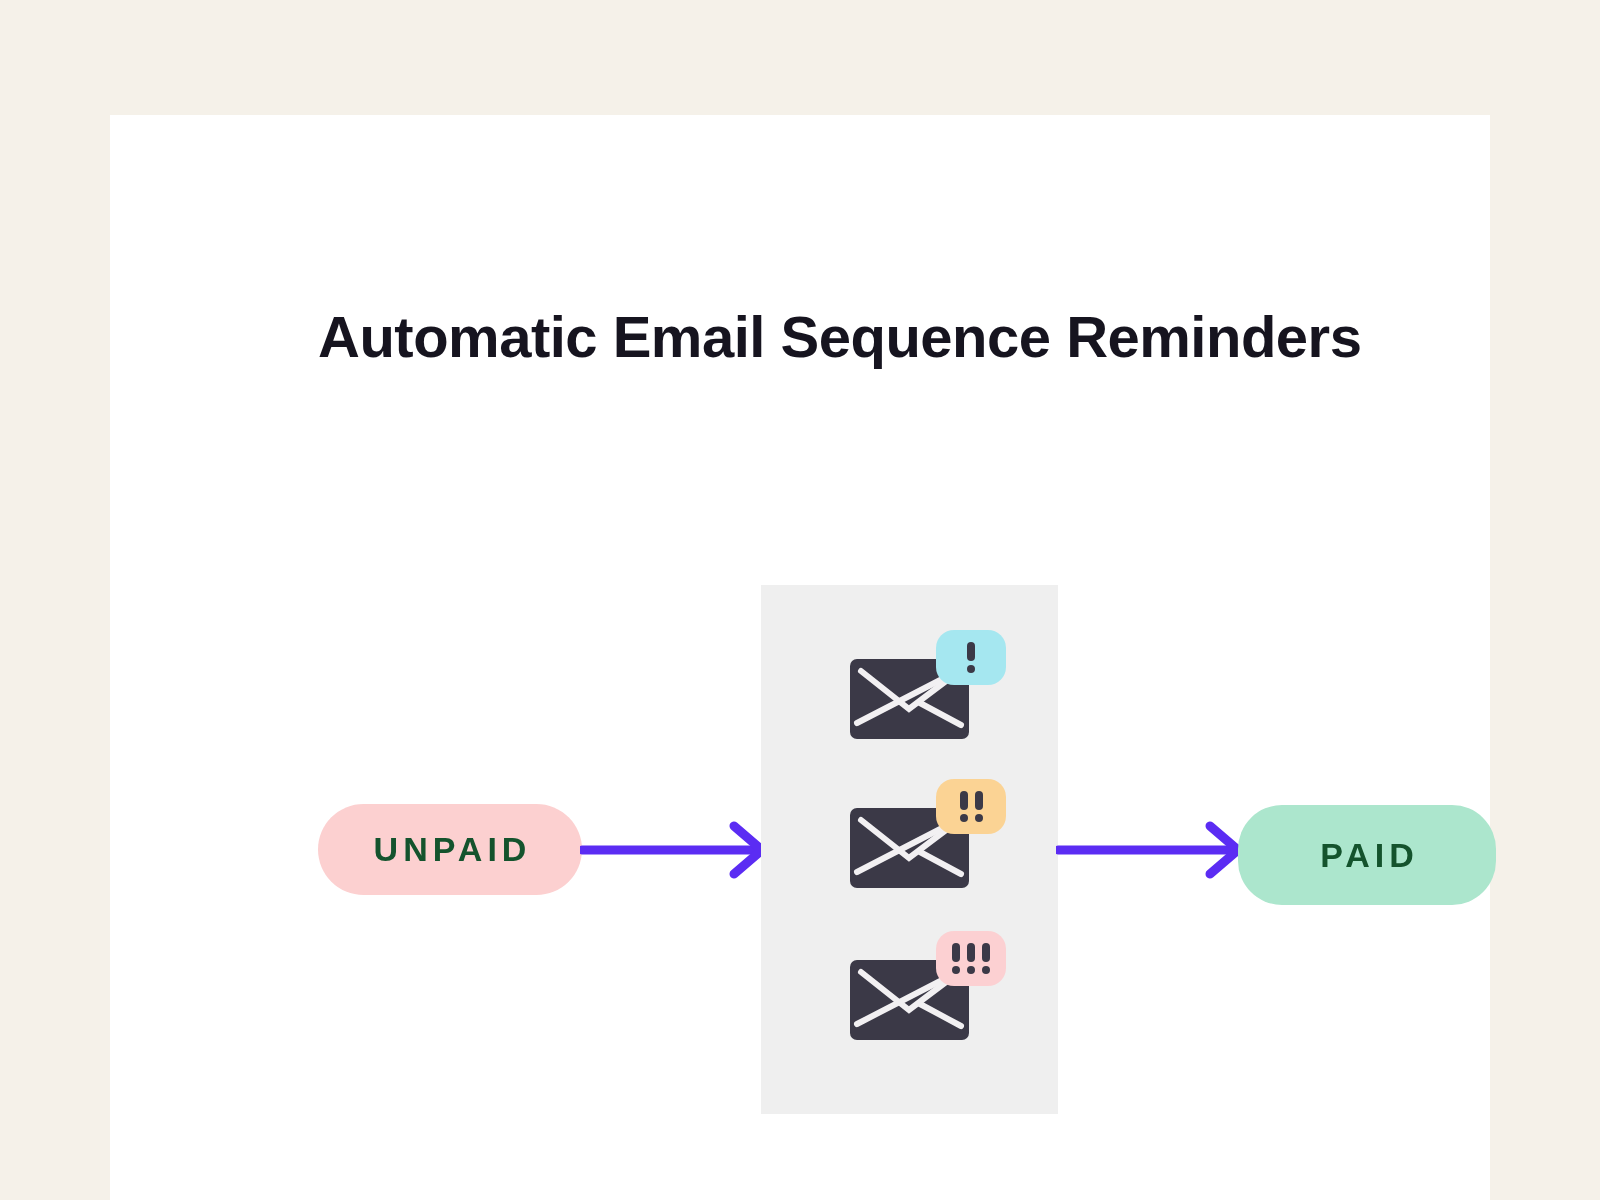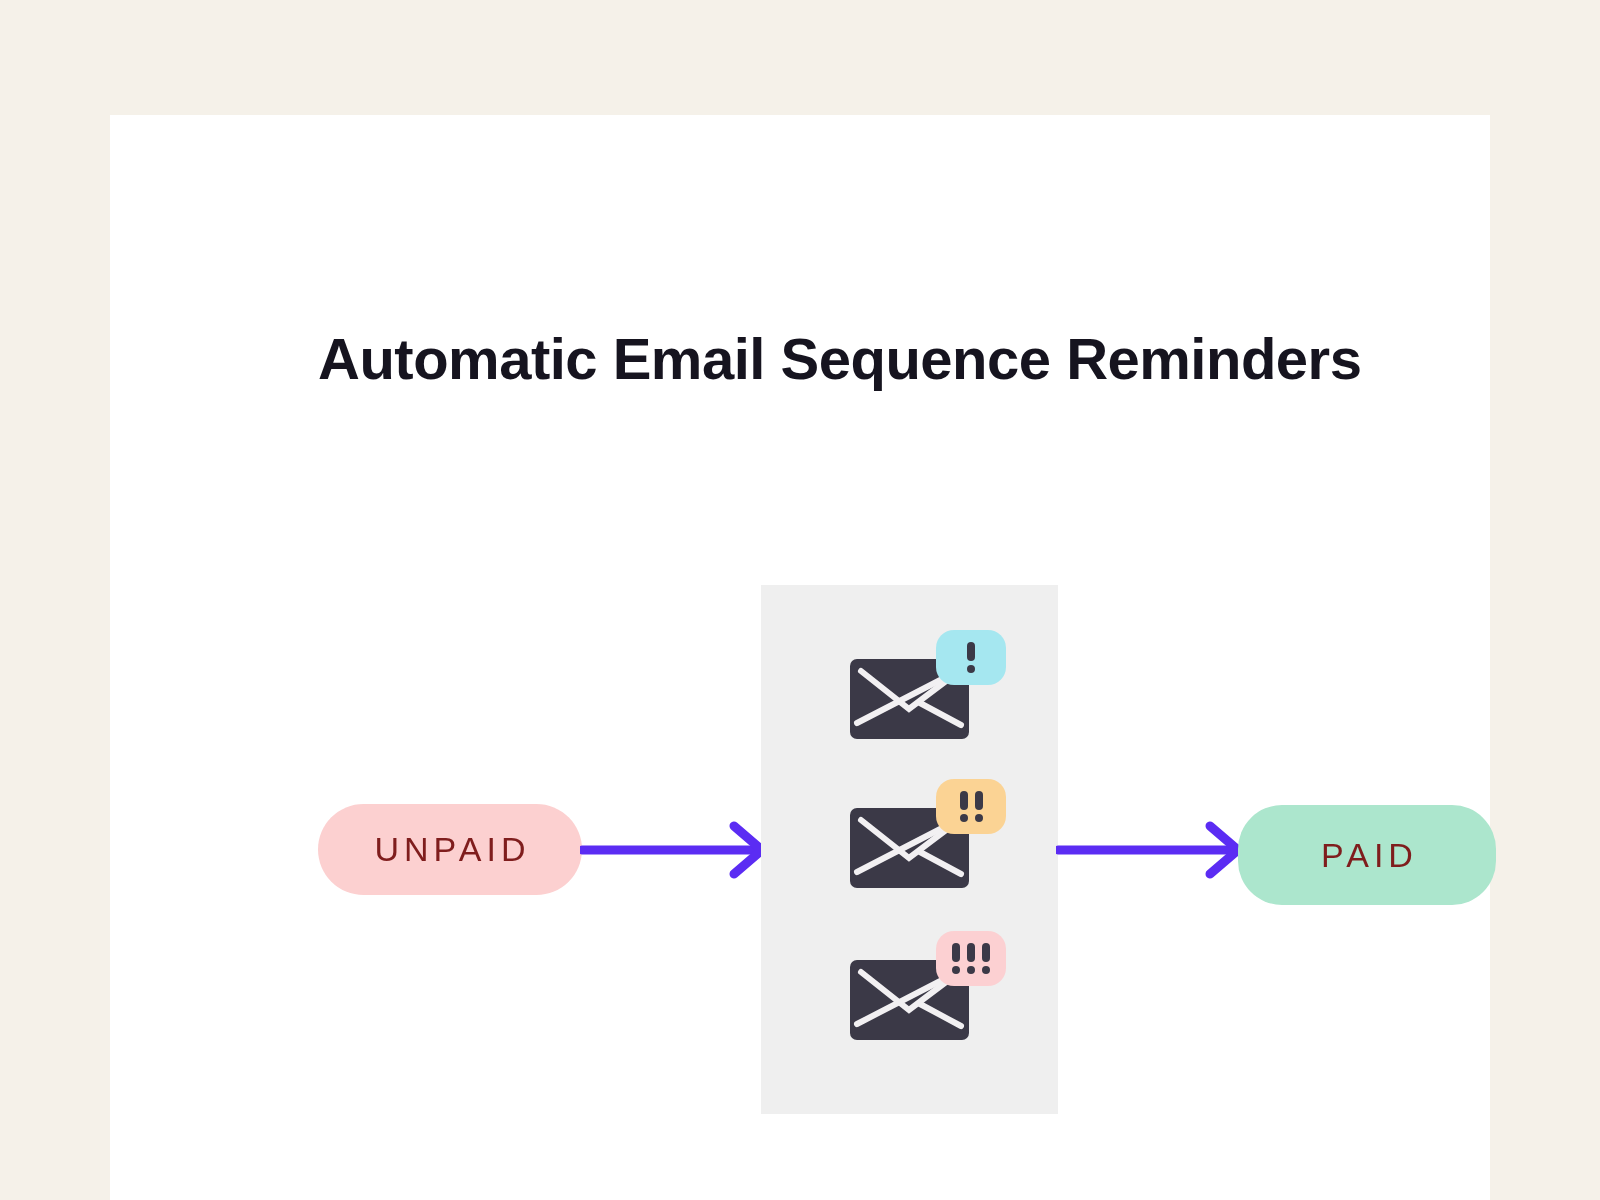--- a/index.html
+++ b/index.html
@@ -9,28 +9,28 @@
     font-family:"Liberation Sans", sans-serif;
     overflow:hidden;
     position:relative;
   }
   .stage{position:absolute;left:0;top:0;width:1600px;height:1200px;}
   .card{
     position:absolute;left:110px;top:115px;width:1380px;height:1085px;
     background:#FFFFFF;
   }
   .title{
-    position:absolute;left:208px;top:212px;margin:0;
+    position:absolute;left:208px;top:190px;margin:0;
     font-size:58px;font-weight:800;letter-spacing:-0.5px;
     color:#16141F;line-height:1.1;white-space:nowrap;
   }
   .pill{
     position:absolute;display:flex;align-items:center;justify-content:center;
-    font-weight:400;font-size:34px;letter-spacing:5px;text-indent:5px;
-    color:#7f1d1d;box-sizing:border-box;
+    font-weight:700;font-size:34px;letter-spacing:5px;text-indent:5px;
+    color:#14532d;box-sizing:border-box;
   }
   .pill-unpaid{
     left:208px;top:689px;width:264px;height:91px;border-radius:46px;
     background:#FCD0D0;
   }
   .pill-paid{
     left:1128px;top:690px;width:258px;height:100px;border-radius:44px;
     background:#ACE6CD;
   }
   .arrow{position:absolute;width:190px;height:90px;}

